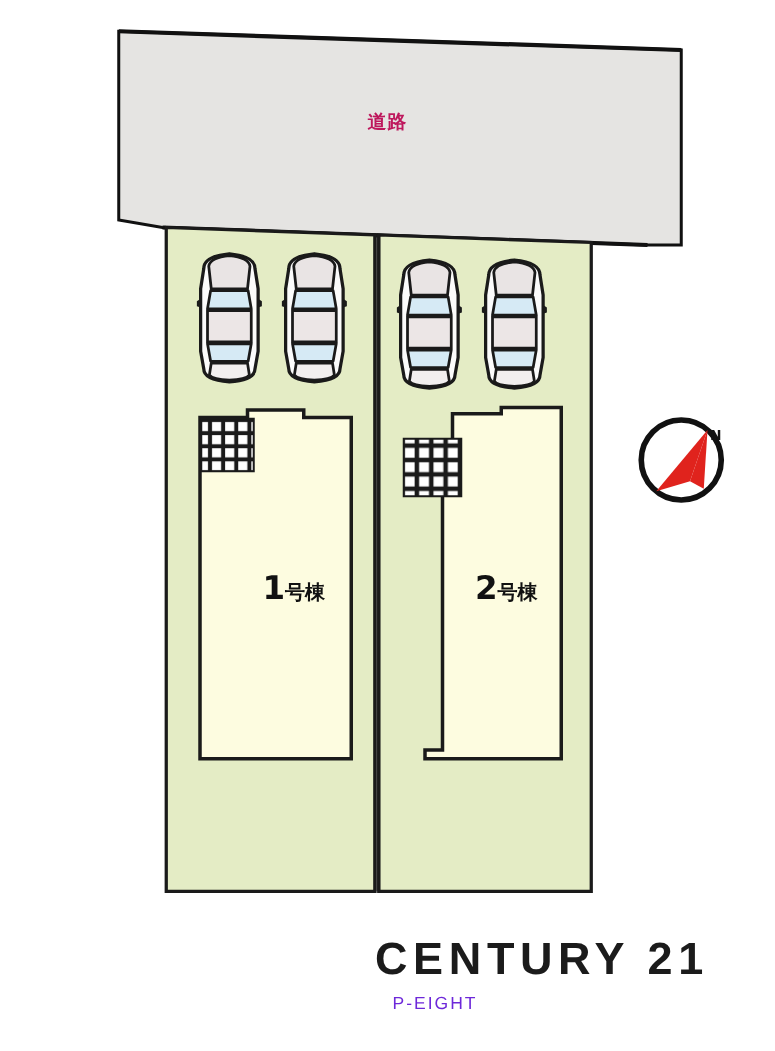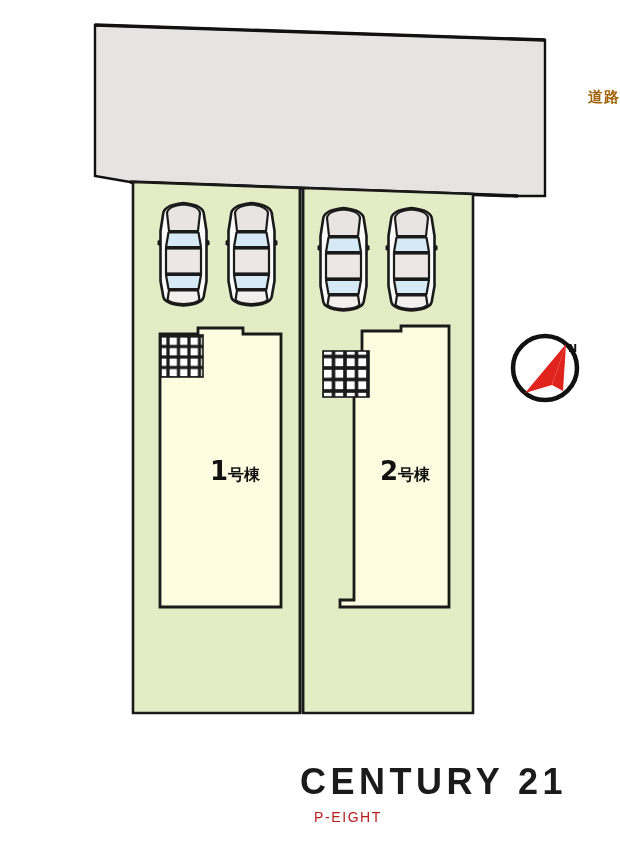--- a/index.html
+++ b/index.html
@@ -22,24 +22,24 @@
     left: 0;
     top: 0;
     width: 620px;
     height: 841px;
   }
   .road-label {
     position: absolute;
     left: 0;
     top: 88px;
     width: 620px;
-    text-align: right;
+    text-align: center;
     font-size: 15px;
     font-weight: bold;
-    color: #a16207;
+    color: #be185d;
     letter-spacing: 1px;
     font-family: "DejaVu Sans", sans-serif;
   }
   .bldg-label {
     position: absolute;
     font-weight: bold;
     color: #111111;
     font-family: "DejaVu Sans", sans-serif;
     white-space: nowrap;
     margin-left: 24px;
@@ -53,36 +53,35 @@
   }
   #label-b1 { left: 186px; top: 456px; }
   #label-b2 { left: 356px; top: 456px; }
 
   .brand {
     position: absolute;
     left: 300px;
     top: 748px;
     width: 312px;
     text-align: left;
-    margin-top: 15px;
   }
   .brand-main {
     font-size: 36px;
     font-weight: bold;
     letter-spacing: 4.5px;
     color: #1b1b1b;
     font-family: "Liberation Sans", sans-serif;
     line-height: 1.05;
   }
   .brand-sub {
     margin-top: 8px;
     margin-left: 14px;
     font-size: 14px;
     letter-spacing: 1.6px;
-    color: #b91c1c;
+    color: #6d28d9;
     font-family: "Liberation Sans", sans-serif;
   }
 </style>
 </head>
 <body>
 
 <div id="site-plan">
 
   <svg id="plan-svg" viewBox="0 0 620 841">
     <defs>

